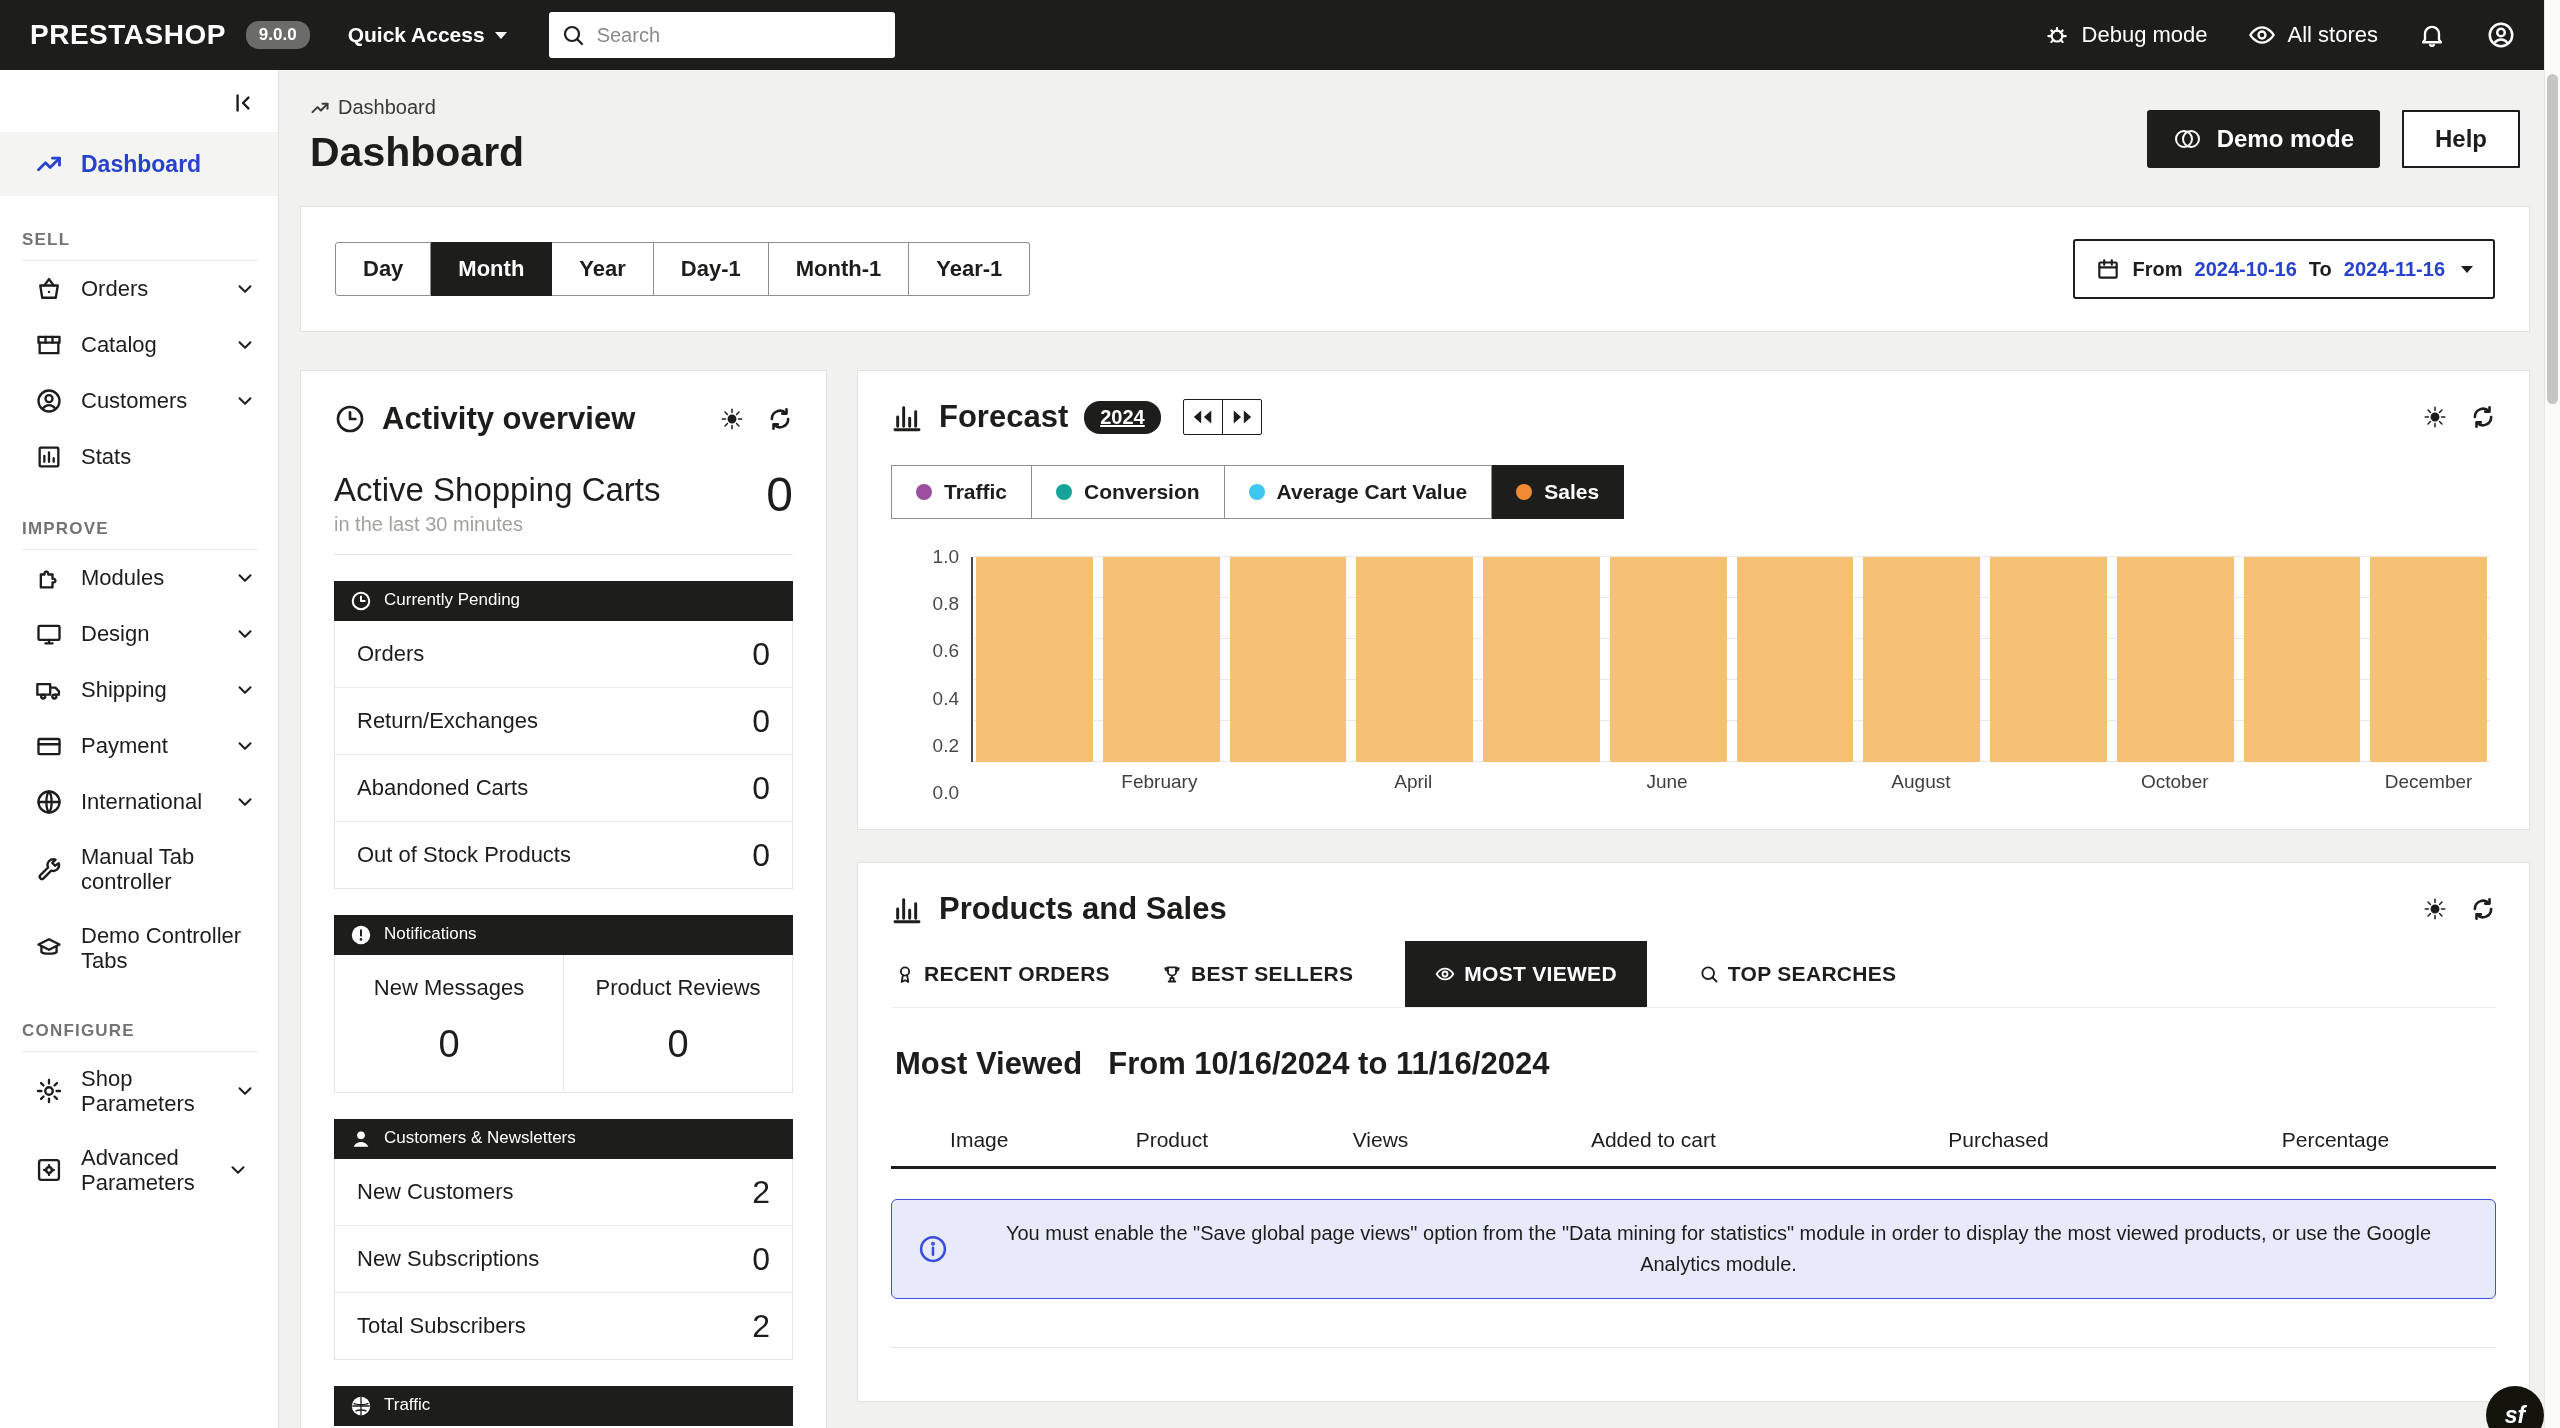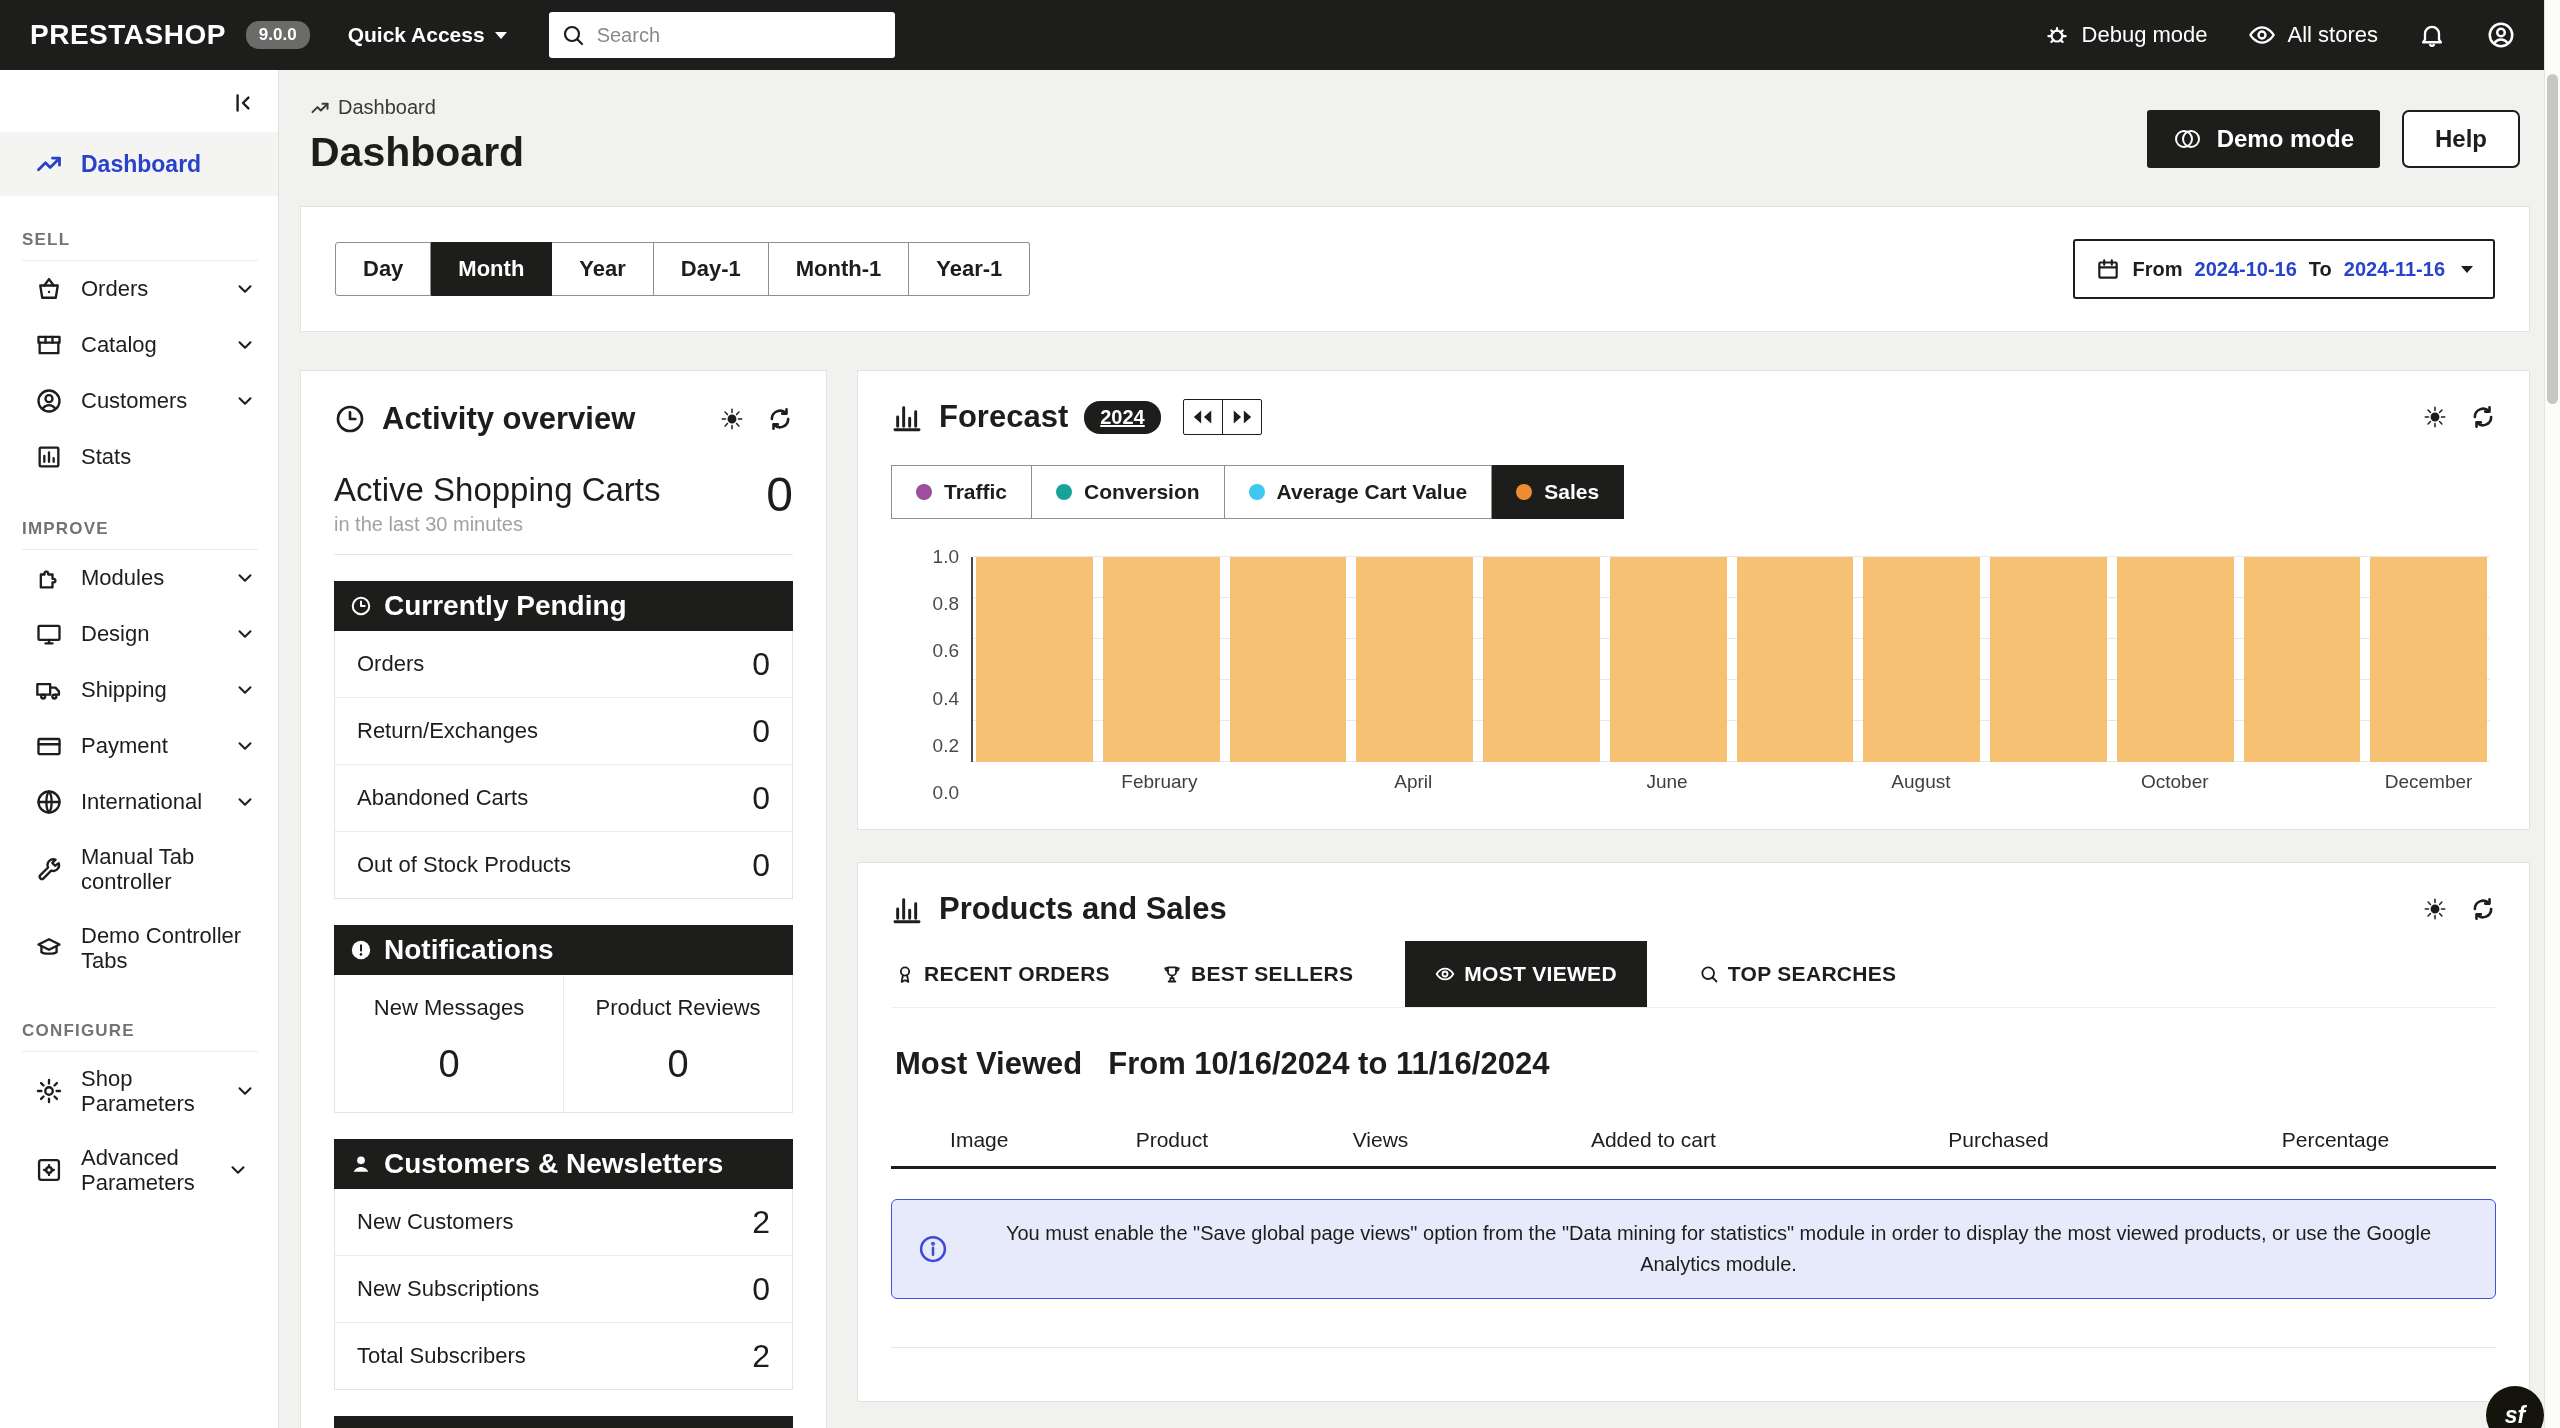--- a/index.html
+++ b/index.html
@@ -30,21 +30,21 @@
   .nav-item svg{flex:none;}
   .chev{color:#1d1d1b;flex:none;}
 
   
   .main{position:absolute;left:279px;top:70px;right:0;bottom:0;overflow:hidden;padding:0 30px 0 21px;box-sizing:border-box;}
   .page-header{position:relative;padding:26px 10px 8px 10px;}
   .breadcrumb{display:flex;align-items:center;gap:8px;color:#3a3a38;font-size:20px;}
   .page-title{font-size:41px;font-weight:700;color:#1d1d1b;margin-top:10px;}
   .header-actions{position:absolute;right:10px;top:40px;display:flex;gap:22px;}
   .demo-btn{display:flex;align-items:center;gap:14px;background:#1d1d1b;color:#fff;font-size:24px;font-weight:700;padding:0 26px;height:58px;border-radius:3px;cursor:pointer;}
-  .help-btn{display:flex;align-items:center;justify-content:center;background:#fff;color:#1d1d1b;border:2px solid #1d1d1b;font-size:24px;font-weight:700;width:118px;height:58px;border-radius:7px;box-sizing:border-box;cursor:pointer;}
+  .help-btn{display:flex;align-items:center;justify-content:center;background:#fff;color:#1d1d1b;border:2px solid #1d1d1b;font-size:24px;font-weight:700;width:118px;height:58px;border-radius:1px;box-sizing:border-box;cursor:pointer;}
 
   .card{background:#fff;border:1px solid #e4e2de;}
 
   
   .toolbar-card{margin-top:22px;height:126px;display:flex;align-items:center;padding:0 34px;box-sizing:border-box;}
   .range-group{display:flex;}
   .range-btn{border:1px solid #8f8f8c;border-left-width:0;background:#fff;color:#1d1d1b;font-size:22px;font-weight:700;padding:13px 27px;cursor:pointer;font-family:"Liberation Sans",sans-serif;}
   .range-btn:first-child{border-left-width:1px;border-radius:3px 0 0 3px;}
   .range-btn:last-child{border-radius:0 3px 3px 0;}
   .range-btn.active{background:#1d1d1b;color:#fff;border-color:#1d1d1b;}
@@ -60,21 +60,21 @@
   .panel-header{display:flex;align-items:center;gap:16px;}
   .panel-title{font-size:31px;font-weight:700;color:#1d1d1b;}
   .panel-tools{margin-left:auto;display:flex;gap:22px;color:#1d1d1b;}
 
   
   .activity-panel{width:527px;flex:none;min-height:1100px;}
   .metric{display:flex;align-items:flex-start;margin-top:34px;padding-bottom:18px;border-bottom:1px solid #e6e4e0;}
   .metric-label{font-size:33px;color:#1d1d1b;}
   .metric-sub{font-size:20px;color:#a3a19d;margin-top:4px;}
   .metric-value{margin-left:auto;font-size:48px;color:#1d1d1b;line-height:1;}
-  .dark-bar{margin-top:26px;background:#1d1d1b;color:#fff;display:flex;align-items:center;gap:12px;padding:9px 16px;font-size:28px;font-weight:700;}
+  .dark-bar{margin-top:26px;background:#1d1d1b;color:#fff;display:flex;align-items:flex-start;gap:12px;padding:9px 16px;font-size:17px;font-weight:400;}
   .stat-list{border:1px solid #e6e4e0;border-top:none;}
   .stat-row{display:flex;align-items:center;padding:17px 22px;border-bottom:1px solid #eceae7;cursor:pointer;}
   .stat-row:last-child{border-bottom:none;}
   .stat-label{font-size:22px;color:#1d1d1b;}
   .stat-value{margin-left:auto;font-size:32px;color:#1d1d1b;line-height:1;}
   .notif-grid{display:flex;border:1px solid #e6e4e0;border-top:none;}
   .notif-cell{flex:1;text-align:center;padding:20px 10px 26px;cursor:pointer;}
   .notif-cell + .notif-cell{border-left:1px solid #eceae7;}
   .notif-cell .nc-label{font-size:22px;color:#1d1d1b;}
   .notif-cell .nc-value{font-size:38px;color:#1d1d1b;margin-top:22px;}

